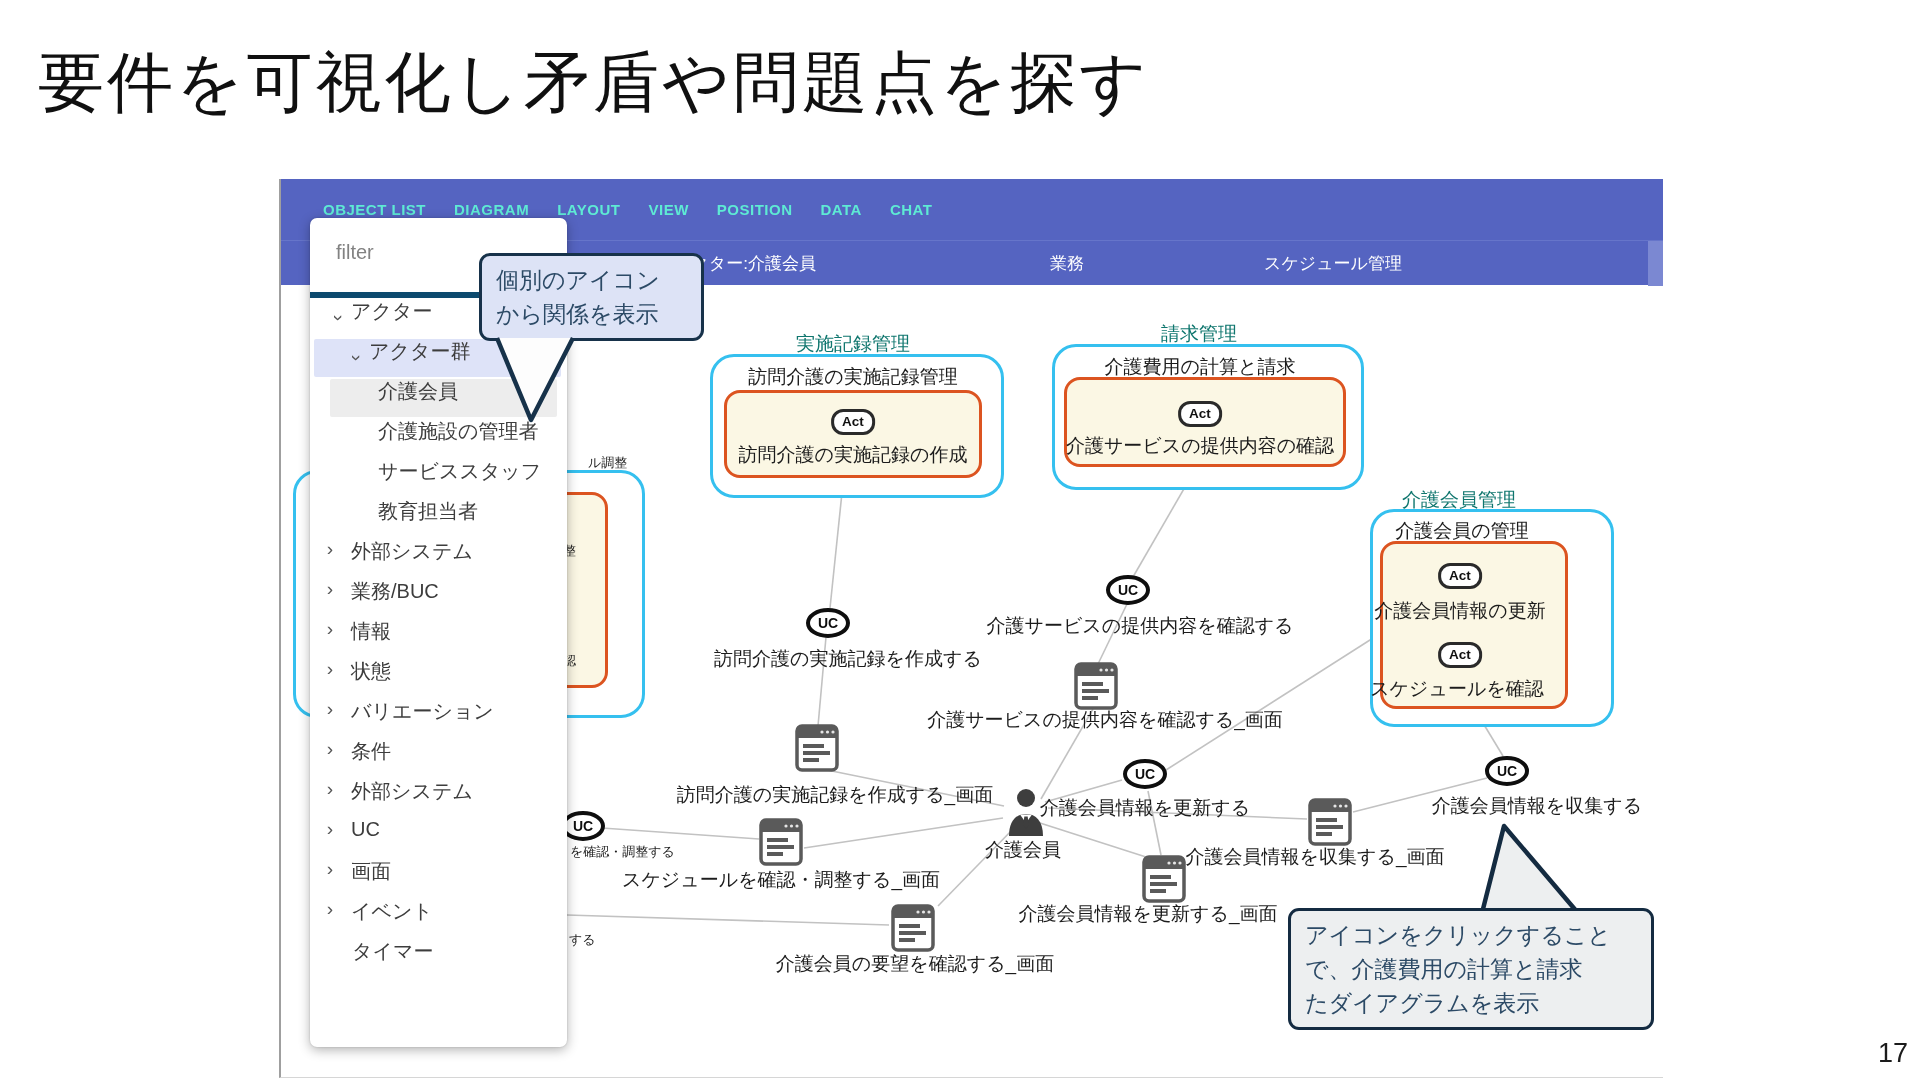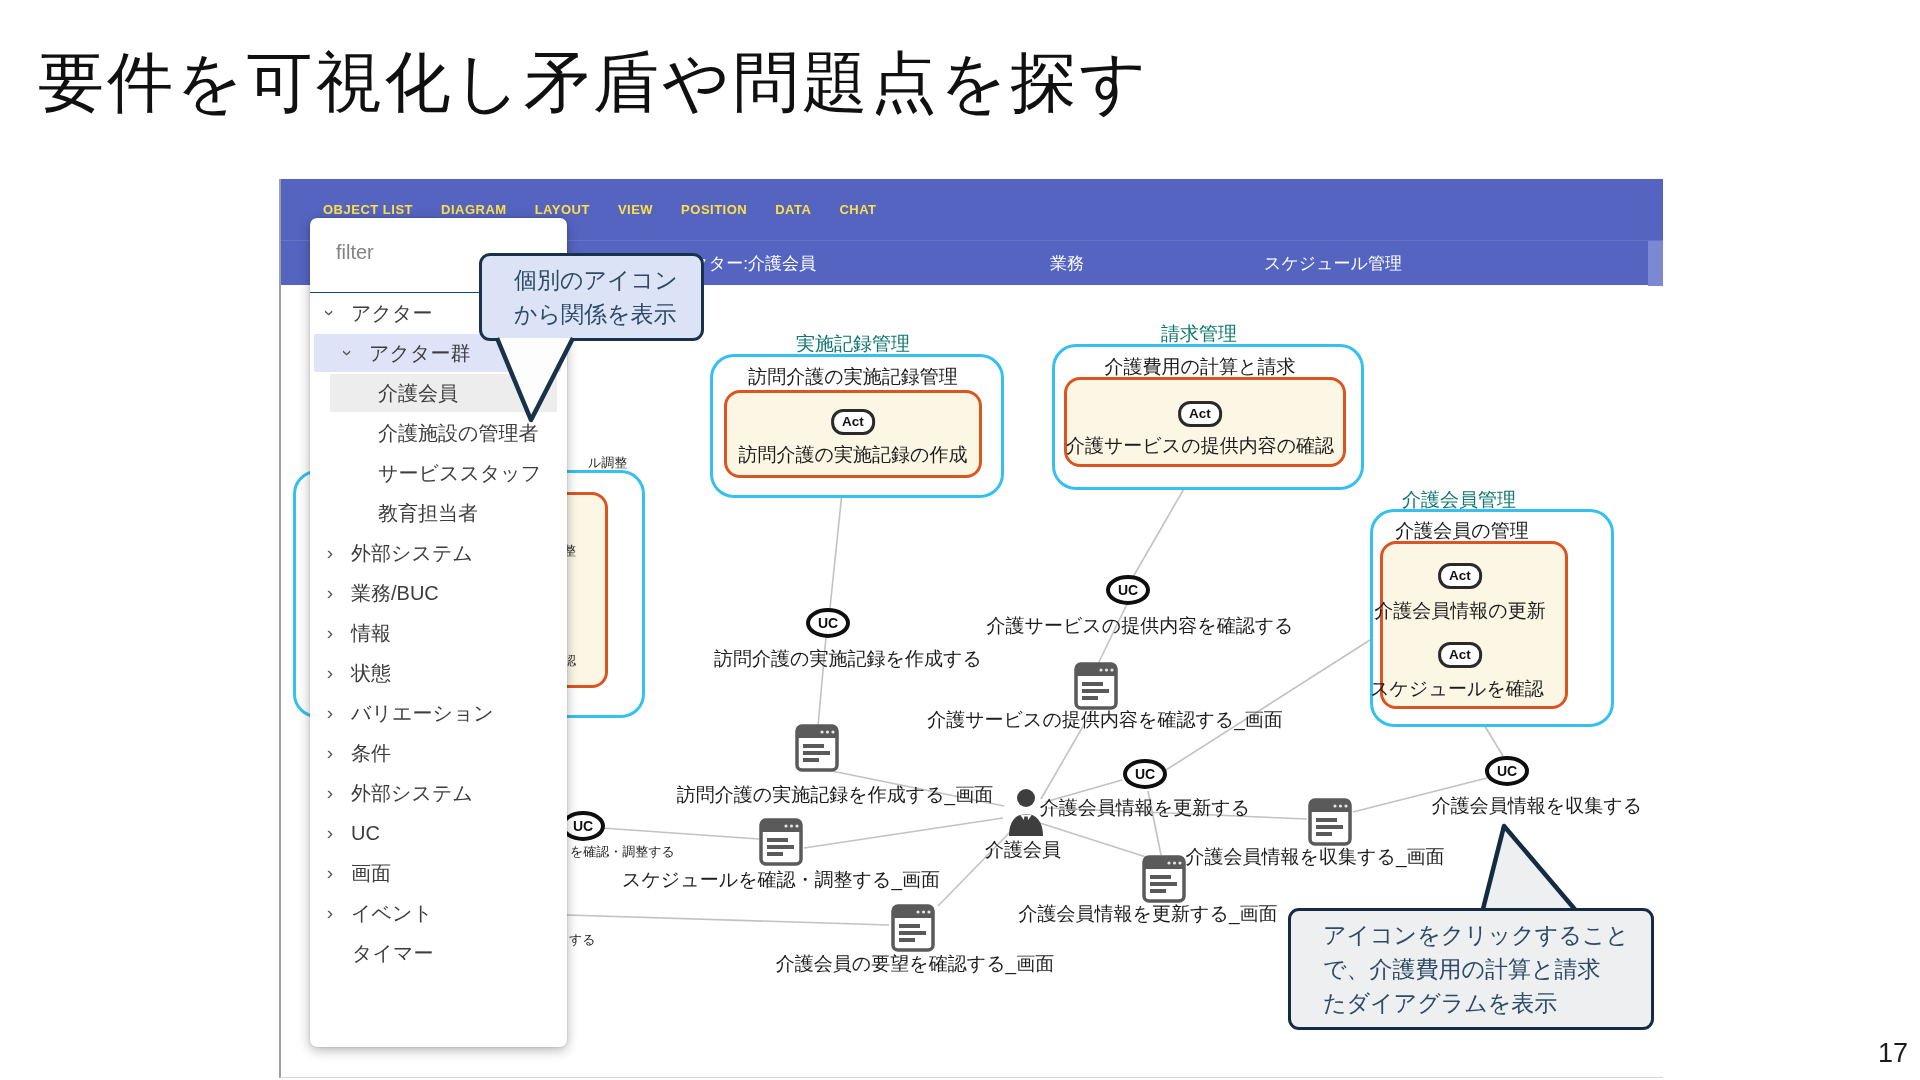--- a/index.html
+++ b/index.html
@@ -9,21 +9,21 @@
   
   .slide-title{position:absolute;left:38px;top:38px;font-size:66px;font-weight:400;
                color:#101010;letter-spacing:3px;white-space:nowrap}
   .page-num{position:absolute;left:1878px;top:1038px;font-size:27px;color:#1b1b1b}
 
   
   .window{position:absolute;left:279px;top:179px;width:1384px;height:899px;
           background:#fff;border-left:2px solid #9f9f9f;border-bottom:1px solid #d6d6d6;box-sizing:border-box}
   .menubar{position:absolute;left:0;top:0;width:100%;height:61px;background:#5564c1;
            display:flex;align-items:center;gap:28px;padding-left:42px;box-sizing:border-box}
-  .menu-item{color:#fde047;font-size:13px;font-weight:bold;letter-spacing:.5px;white-space:nowrap;cursor:default}
+  .menu-item{color:#5eead4;font-size:15px;font-weight:bold;letter-spacing:.5px;white-space:nowrap;cursor:default}
   .tabbar{position:absolute;left:0;top:61px;width:100%;height:45px;background:#5564c1;
           border-top:1px solid #6675ca;box-sizing:border-box}
   .tab{position:absolute;top:0;height:45px;display:flex;align-items:center;color:#fff;
        font-size:17px;white-space:nowrap}
   .scroll-strip{position:absolute;right:0;top:0;width:15px;height:45px;background:#7b88d2}
 
   
   #diagram{position:absolute;left:0;top:0;width:1920px;height:1080px;z-index:1}
   .lines{position:absolute;left:0;top:0;pointer-events:none}
   .grp{position:absolute;border:3px solid #35c0ef;border-radius:24px;background:#fff;box-sizing:border-box}
@@ -33,41 +33,41 @@
              border-radius:12px;font-size:13.5px;font-weight:bold;color:#111;padding:0 8px;
              height:20px;line-height:19px;white-space:nowrap}
   .lbl{position:absolute;transform:translateX(-50%);font-size:19px;color:#1c1c1c;white-space:nowrap}
   .lbl-left{position:absolute;font-size:13px;color:#1c1c1c;white-space:nowrap}
   .icon{position:absolute}
 
   
   .sidebar{position:absolute;left:310px;top:218px;width:257px;height:829px;background:#fff;
            border-radius:7px;box-shadow:0 3px 12px rgba(0,0,0,.30),0 0 2px rgba(0,0,0,.18);
            z-index:10;box-sizing:border-box}
-  .filter-row{position:relative;height:74px;border-bottom:1px solid #0c4a6e}
+  .filter-row{position:relative;height:74px;border-bottom:6px solid #0c4a6e}
   .filter-input{position:absolute;left:24px;top:22px;width:205px;border:none;outline:none;
                 font-size:20px;color:#444;background:transparent}
   .filter-input::placeholder{color:#828282;opacity:1}
   .tree{position:relative}
-  .row{position:relative;height:40px;display:flex;align-items:center;font-size:20px;
+  .row{position:relative;height:40px;display:flex;font-size:20px;
        color:#3d3d3d;cursor:default}
   .hl{position:absolute;top:1px;bottom:1px;border-radius:2px;z-index:0}
   .hl-lav{left:4px;right:6px;background:#dee3f8}
   .hl-gray{left:20px;right:10px;background:#ededed}
   .row>span{position:relative;z-index:1}
   .chev{display:inline-block;width:14px;margin-left:13px;font-size:19px;color:#555;text-align:center}
   .chev.down{transform:rotate(90deg)}
   .chev.l2{margin-left:31px}
   .row .lab{margin-left:14px;white-space:nowrap}
   .row .lab3{margin-left:68px;white-space:nowrap}
   .row .labt{margin-left:42px;white-space:nowrap}
 
   
   .callout{position:absolute;z-index:30;border:3.5px solid #17324a;border-radius:11px;
-           color:#2c4a66;font-size:23px;line-height:34px;padding:7px 32px;box-sizing:border-box;
+           color:#2c4a66;font-size:23px;line-height:34px;padding:7px 14px;box-sizing:border-box;
            white-space:nowrap}
   .co-top{left:479px;top:253px;width:225px;height:88px;background:#dde3f6}
   .co-bottom{left:1288px;top:908px;width:366px;height:122px;background:#edeff0;border-color:#142b41}
   .tail{position:absolute;z-index:29;pointer-events:none}
 </style>
 </head>
 <body>
 
 <div class="slide-title">要件を可視化し矛盾や問題点を探す</div>
 <div class="page-num">17</div>

